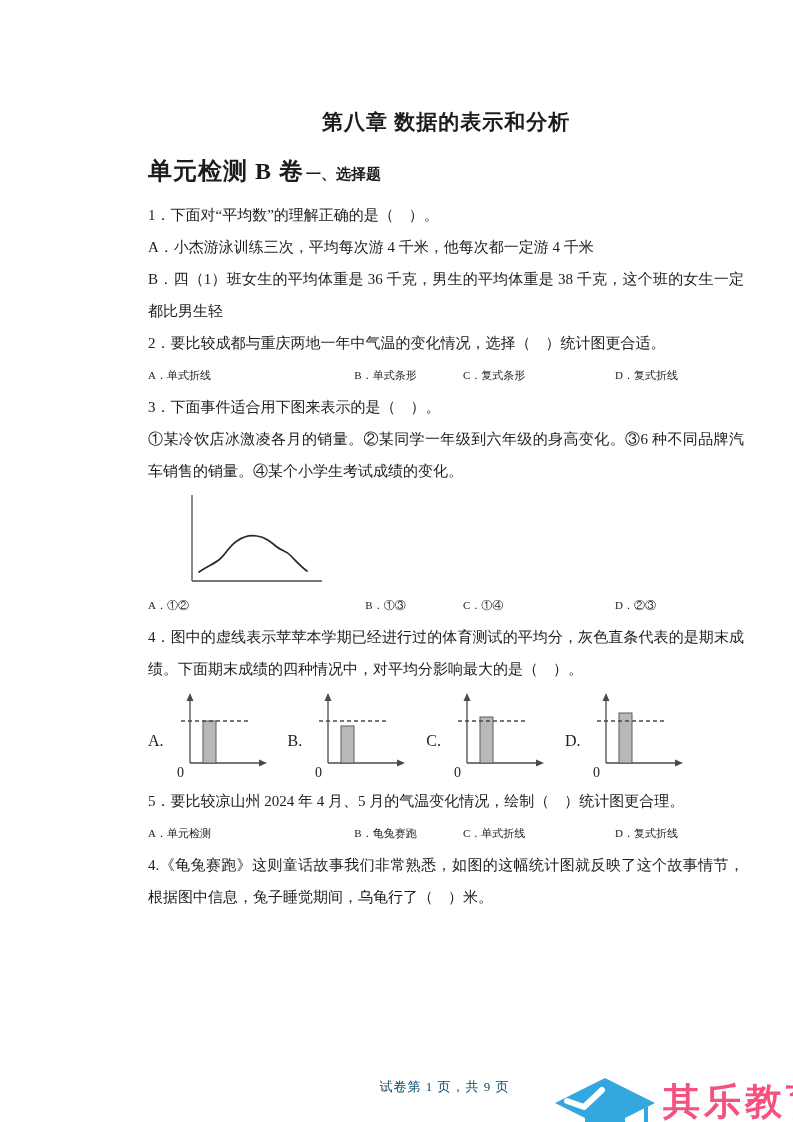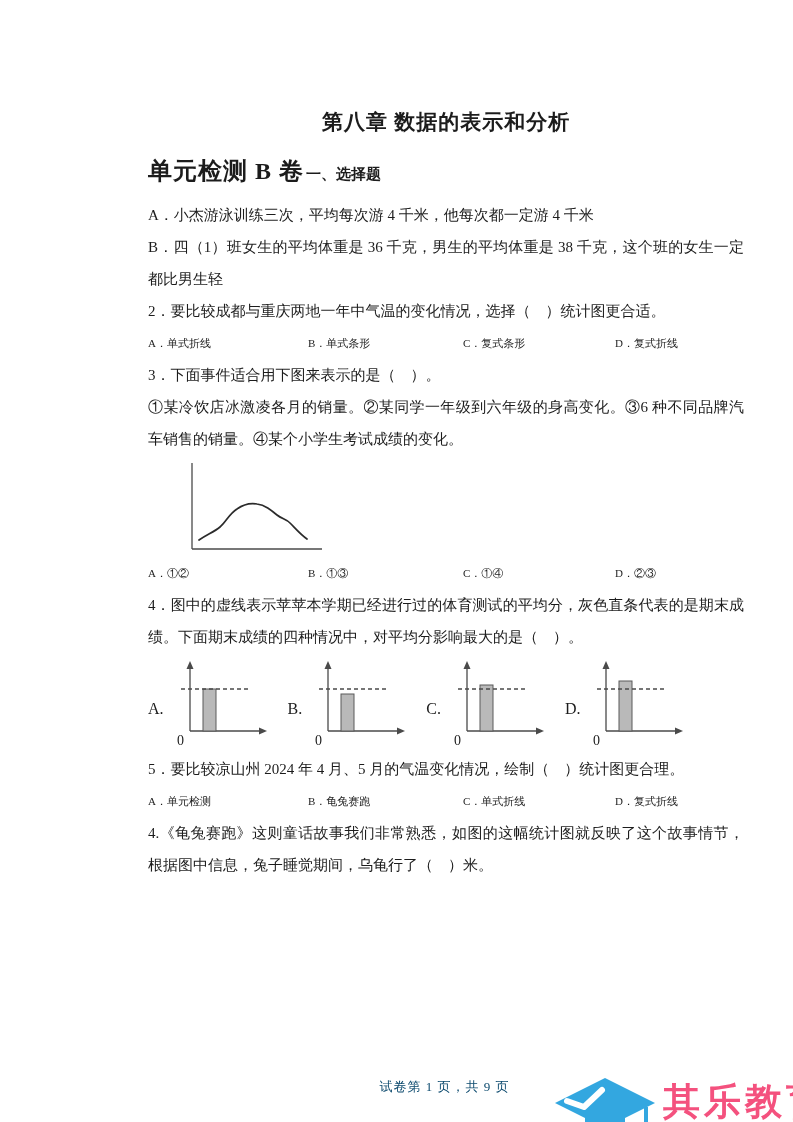--- a/index.html
+++ b/index.html
@@ -23,21 +23,21 @@
   .section-heading{font-size:24px;font-weight:700;letter-spacing:1px;}
   .section-sub{font-size:15px;font-weight:700;margin-left:2px;}
   p.line{
     margin:0;font-size:15px;line-height:32px;text-align:justify;
   }
   .opt-row{
     display:flex;font-size:11px;line-height:32px;
   }
   .opt-row .opt{flex:0 0 auto;}
   .opt-row .opt:nth-child(1){width:160px;}
-  .opt-row .opt:nth-child(2){width:155px;}
+  .opt-row .opt:nth-child(2){width:155px;text-align:center;}
   .opt-row .opt:nth-child(3){width:152px;}
   .curve-figure{margin:4px 0 2px 26px;height:96px;}
   .minicharts{
     display:flex;align-items:flex-end;gap:16px;
     margin:4px 0 4px 0;height:92px;
   }
   .mini-chart{display:flex;align-items:flex-end;}
   .mini-label{
     font-size:16px;line-height:16px;margin:0 6px 32px 0;
   }
@@ -71,20 +71,21 @@
 
 <div class="page">
   <div class="content">
 
     <h1 class="doc-title">第八章 数据的表示和分析</h1>
 
     <div class="section-row">
       <span class="section-heading">单元检测 B 卷</span><span class="section-sub">一、选择题</span>
     </div>
 
+    <p class="line">1．下面对“平均数”的理解正确的是（　）。</p>
     <p class="line">A．小杰游泳训练三次，平均每次游 4 千米，他每次都一定游 4 千米</p>
     <p class="line">B．四（1）班女生的平均体重是 36 千克，男生的平均体重是 38 千克，这个班的女生一定都比男生轻</p>
 
     <p class="line">2．要比较成都与重庆两地一年中气温的变化情况，选择（　）统计图更合适。</p>
     <div class="opt-row">
       <span class="opt">A．单式折线</span>
       <span class="opt">B．单式条形</span>
       <span class="opt">C．复式条形</span>
       <span class="opt">D．复式折线</span>
     </div>

